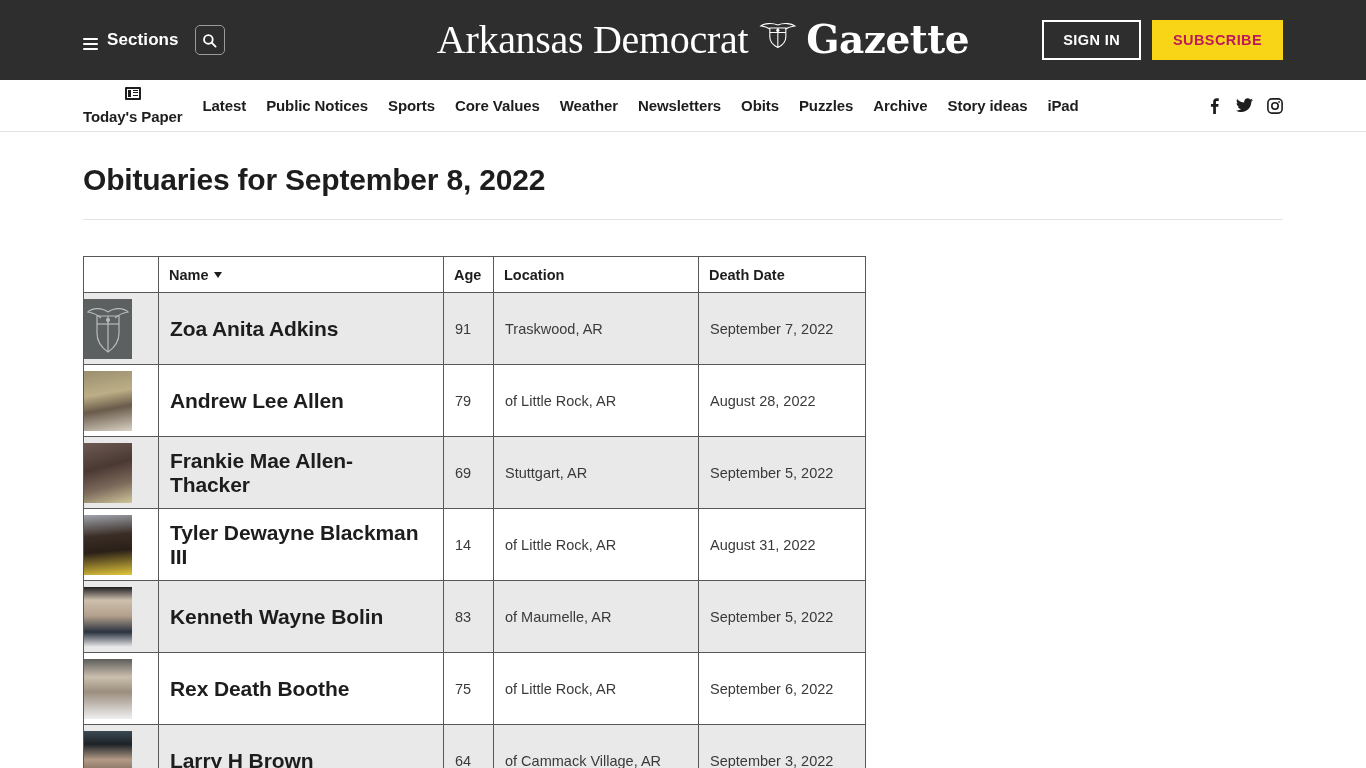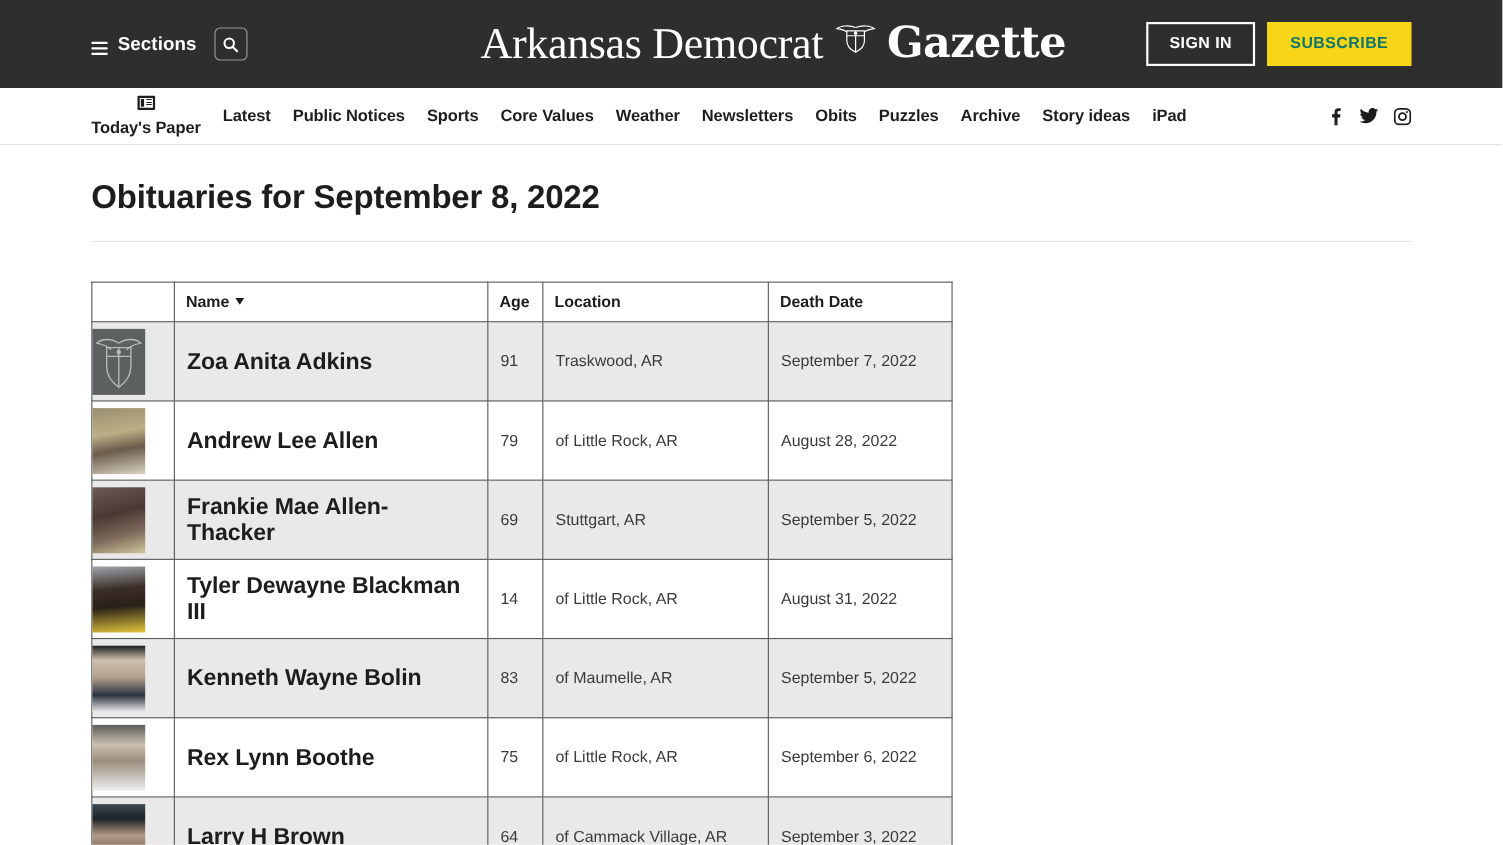--- a/index.html
+++ b/index.html
@@ -97,21 +97,21 @@
     font-size: 14.5px;
     font-weight: 700;
     letter-spacing: .4px;
     padding: 10px 19px;
     cursor: pointer;
     font-family: "Liberation Sans", sans-serif;
   }
   .btn-subscribe {
     border: 2px solid #f8d617;
     background: #f8d617;
-    color: #0f766e;
+    color: #be185d;
     font-size: 14.5px;
     font-weight: 700;
     letter-spacing: .4px;
     padding: 10px 19px;
     cursor: pointer;
     font-family: "Liberation Sans", sans-serif;
   }
 
   
   .navbar {
@@ -424,21 +424,21 @@
           <td class="name-cell">Kenneth Wayne Bolin</td>
           <td class="age-cell">83</td>
           <td class="loc-cell">of Maumelle, AR</td>
           <td class="date-cell">September 5, 2022</td>
         </tr>
 
         <tr class="even">
           <td class="thumb-cell">
             <span class="thumb" style="background:linear-gradient(180deg,#5d5d5b 0%,#cbbfae 30%,#9b8e7e 55%,#efefef 100%)"></span>
           </td>
-          <td class="name-cell">Rex Lynn Boothe</td>
+          <td class="name-cell">Rex Death Boothe</td>
           <td class="age-cell">75</td>
           <td class="loc-cell">of Little Rock, AR</td>
           <td class="date-cell">September 6, 2022</td>
         </tr>
 
         <tr class="odd">
           <td class="thumb-cell">
             <span class="thumb" style="background:linear-gradient(180deg,#3b4a55 0%,#1d2226 22%,#b39a86 48%,#7e6a5a 70%,#14301d 100%)"></span>
           </td>
           <td class="name-cell">Larry H Brown</td>

